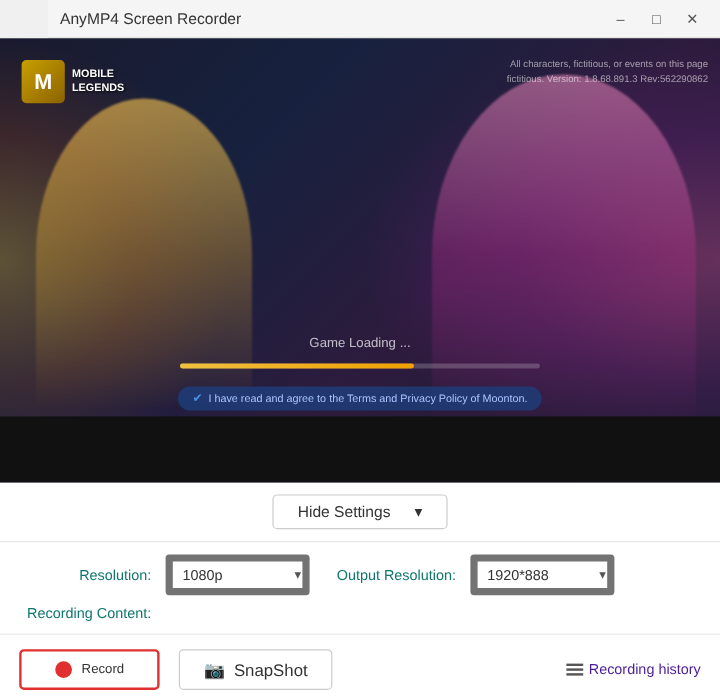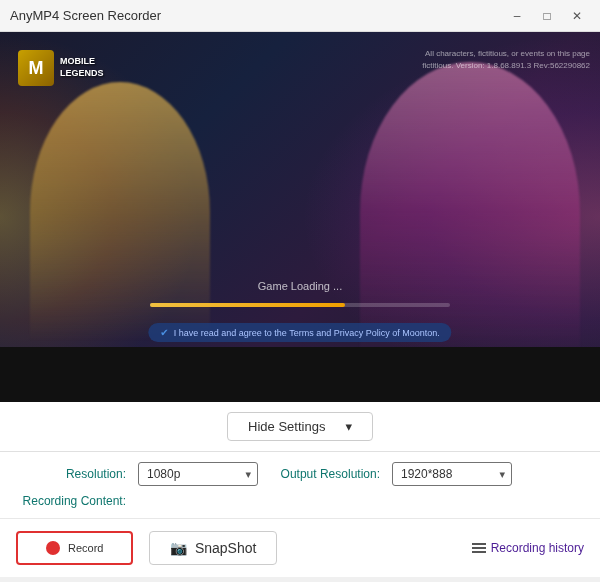--- a/index.html
+++ b/index.html
@@ -14,20 +14,21 @@
 
     
     .title-bar {
       background: #f5f5f5;
       border-bottom: 1px solid #ddd;
       height: 32px;
       display: flex;
       align-items: center;
       padding: 0 10px;
       user-select: none;
+      margin-left: 40px;
     }
     .title-bar-title {
       flex: 1;
       font-size: 13px;
       color: #333;
     }
     .title-bar-controls {
       display: flex;
       gap: 4px;
     }
@@ -231,21 +232,21 @@
       margin-bottom: 8px;
     }
     .settings-row:last-child { margin-bottom: 0; }
     .settings-label {
       color: #0f766e;
       font-size: 12px;
       min-width: 110px;
       text-align: right;
     }
     .settings-select {
-      border: 1px solid #737373;
+      border: 6px solid #737373;
       border-radius: 3px;
       padding: 4px 24px 4px 8px;
       font-size: 12px;
       color: #333;
       background: #fff;
       appearance: none;
       cursor: pointer;
       position: relative;
     }
     .select-wrapper {

